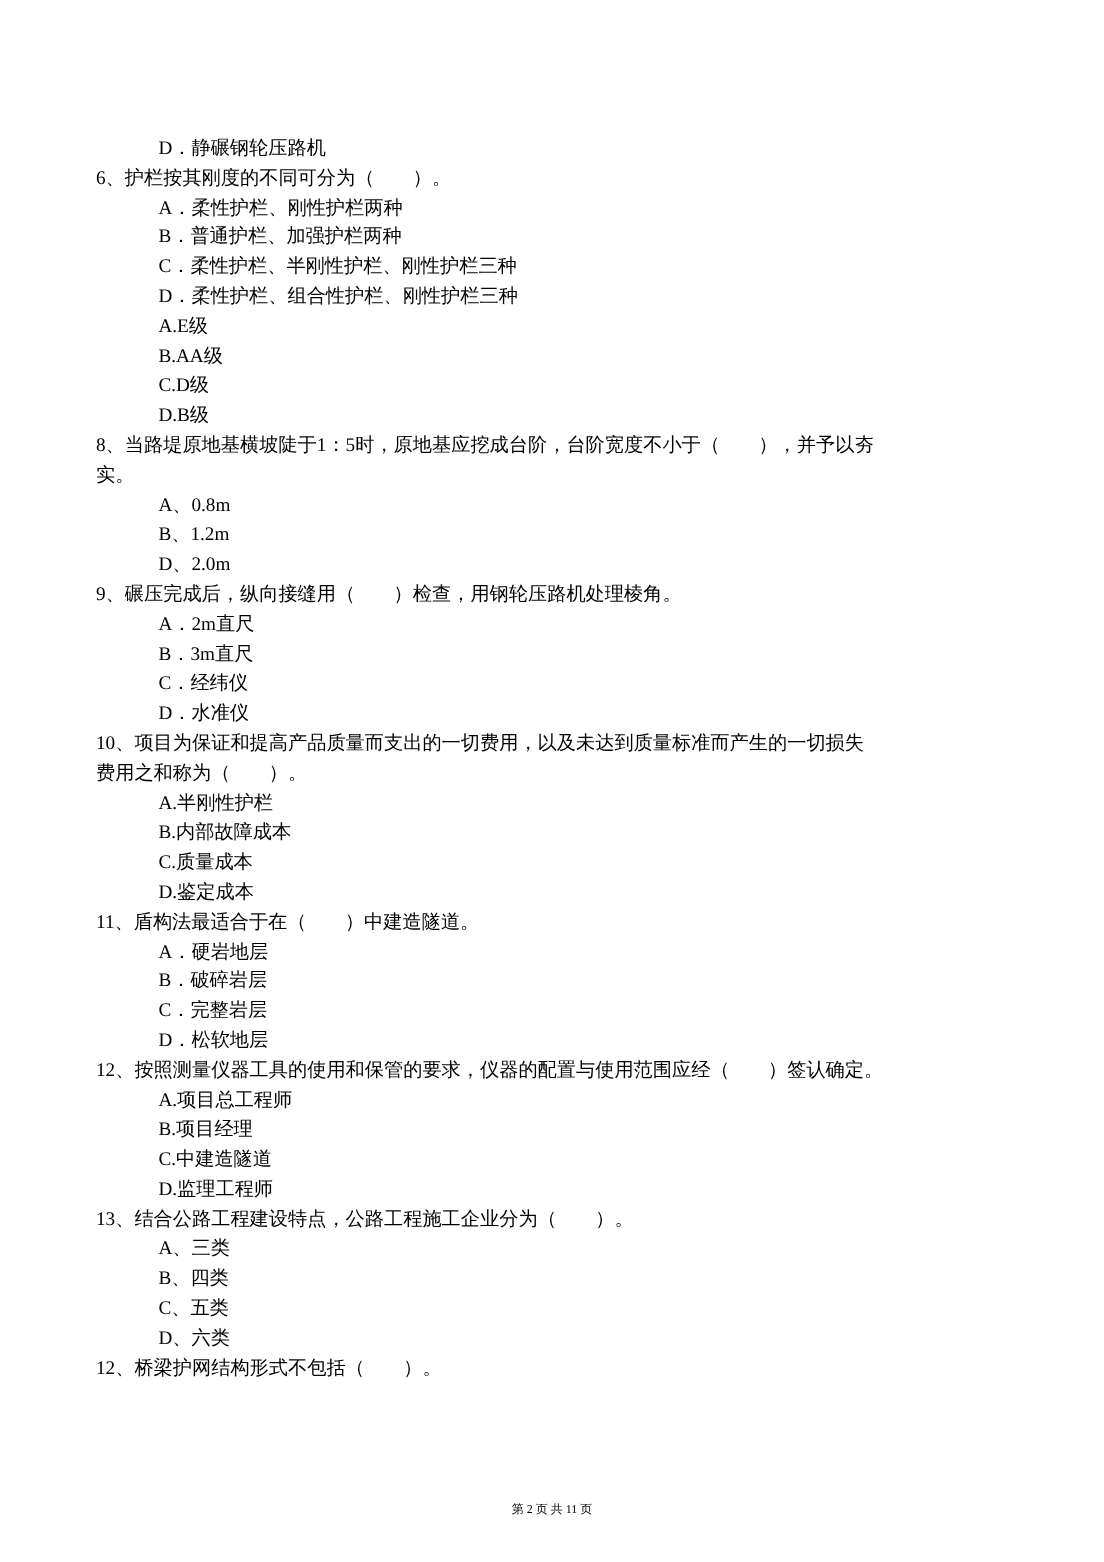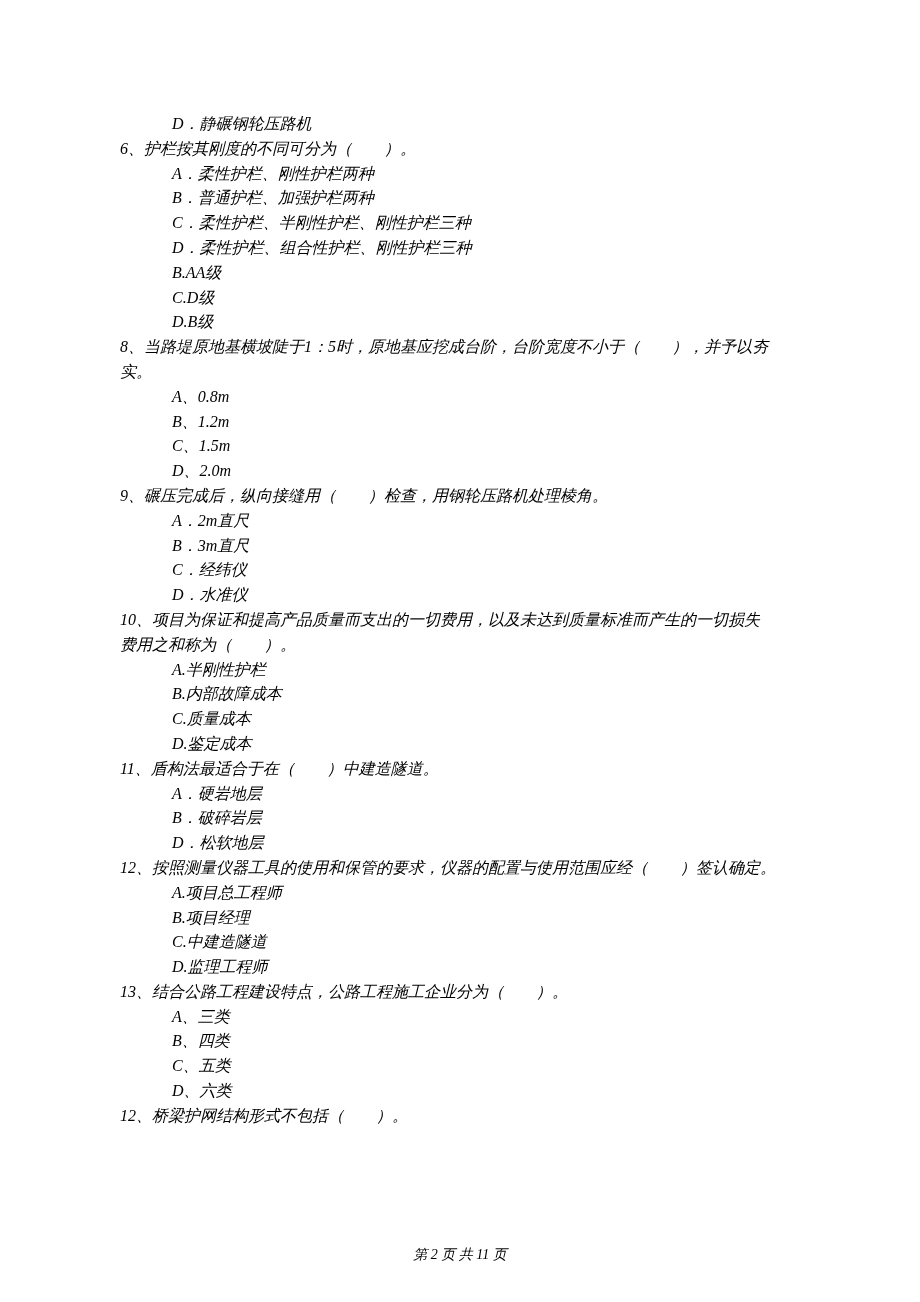--- a/index.html
+++ b/index.html
@@ -8,82 +8,82 @@
     background: #fff;
     font-family: "SimSun", "宋体", serif;
     font-size: 16px;
     color: #000;
     line-height: 1.55;
   }
   .page {
     width: 920px;
     min-height: 1302px;
     box-sizing: border-box;
-    padding: 112px 120px 40px 120px;
+    padding: 112px 120px 40px 80px;
     position: relative;
-    font-style: italic;
   }
   .opt {
     padding-left: 52px;
   }
   .stem {
     padding-left: 0;
   }
   .stem-cont {
     padding-left: 0;
   }
   .footer {
     position: absolute;
     bottom: 36px;
     left: 0;
     width: 100%;
     text-align: center;
-    font-size: 14px;
+    font-size: 10px;
   }
 </style>
 </head>
 <body>
 
 <div class="page">
 
   <div class="opt">D．静碾钢轮压路机</div>
 
   <div class="stem">6、护栏按其刚度的不同可分为（　　）。</div>
   <div class="opt">A．柔性护栏、刚性护栏两种</div>
   <div class="opt">B．普通护栏、加强护栏两种</div>
   <div class="opt">C．柔性护栏、半刚性护栏、刚性护栏三种</div>
   <div class="opt">D．柔性护栏、组合性护栏、刚性护栏三种</div>
 
+  <div class="opt">A.E级</div>
   <div class="opt">B.AA级</div>
   <div class="opt">C.D级</div>
   <div class="opt">D.B级</div>
 
   <div class="stem">8、当路堤原地基横坡陡于1：5时，原地基应挖成台阶，台阶宽度不小于（　　），并予以夯</div>
   <div class="stem-cont">实。</div>
   <div class="opt">A、0.8m</div>
   <div class="opt">B、1.2m</div>
-  <div class="opt">C、1.5m</div>
   <div class="opt">D、2.0m</div>
 
   <div class="stem">9、碾压完成后，纵向接缝用（　　）检查，用钢轮压路机处理棱角。</div>
   <div class="opt">A．2m直尺</div>
   <div class="opt">B．3m直尺</div>
   <div class="opt">C．经纬仪</div>
   <div class="opt">D．水准仪</div>
 
   <div class="stem">10、项目为保证和提高产品质量而支出的一切费用，以及未达到质量标准而产生的一切损失</div>
   <div class="stem-cont">费用之和称为（　　）。</div>
   <div class="opt">A.半刚性护栏</div>
   <div class="opt">B.内部故障成本</div>
   <div class="opt">C.质量成本</div>
   <div class="opt">D.鉴定成本</div>
 
   <div class="stem">11、盾构法最适合于在（　　）中建造隧道。</div>
   <div class="opt">A．硬岩地层</div>
   <div class="opt">B．破碎岩层</div>
+  <div class="opt">C．完整岩层</div>
   <div class="opt">D．松软地层</div>
 
   <div class="stem">12、按照测量仪器工具的使用和保管的要求，仪器的配置与使用范围应经（　　）签认确定。</div>
   <div class="opt">A.项目总工程师</div>
   <div class="opt">B.项目经理</div>
   <div class="opt">C.中建造隧道</div>
   <div class="opt">D.监理工程师</div>
 
   <div class="stem">13、结合公路工程建设特点，公路工程施工企业分为（　　）。</div>
   <div class="opt">A、三类</div>

